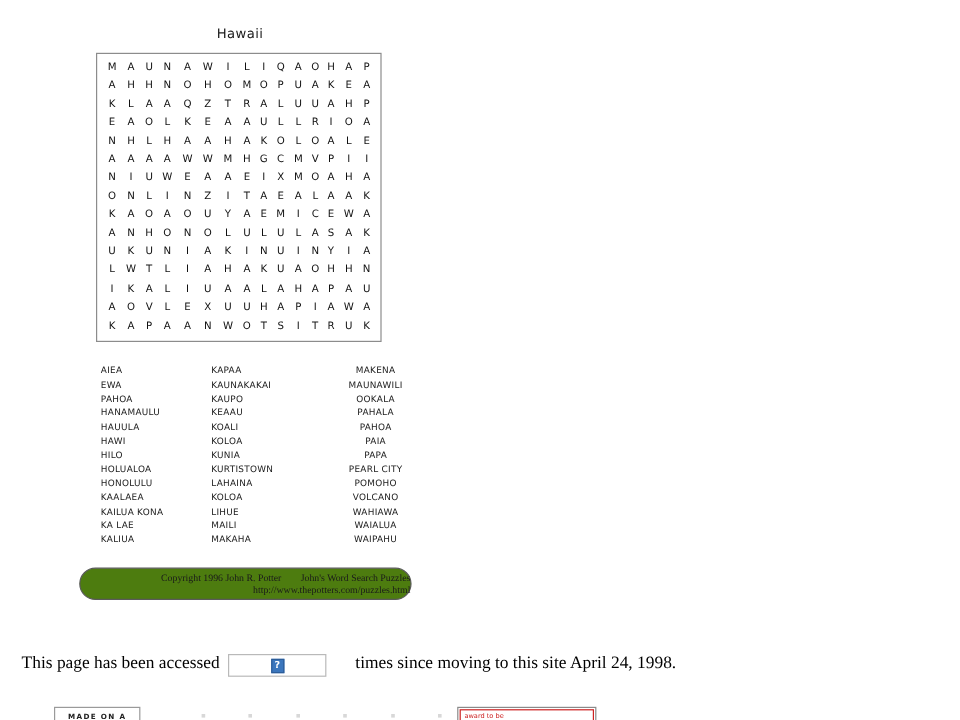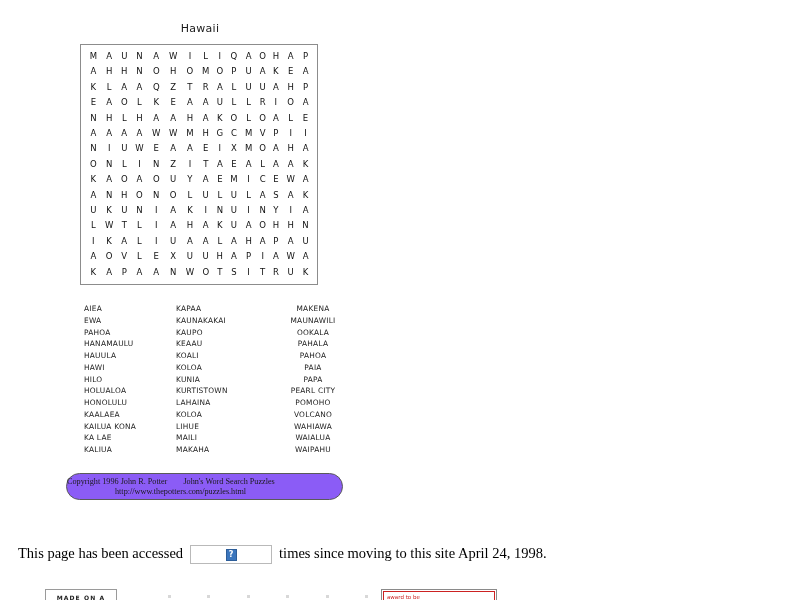--- a/index.html
+++ b/index.html
@@ -84,24 +84,24 @@
   
   .copyright-box {
     position: absolute;
     left: 66px;
     top: 473px;
     width: 277px;
     height: 27px;
     border: 1px solid #5a5a5a;
     border-radius: 14px;
     box-sizing: border-box;
-    background: #8b5cf6;
+    background: #4d7c0f;
     display: flex;
     flex-direction: column;
-    align-items: flex-start;
+    align-items: flex-end;
     justify-content: center;
   }
   .copyright-line1 {
     font-family: "Liberation Serif", serif;
     font-size: 8.2px;
     line-height: 10px;
     color: #1a1a1a;
     white-space: nowrap;
   }
   .copyright-line1 .cr-sep { display: inline-block; width: 12px; }
@@ -120,21 +120,21 @@
     left: 18px;
     top: 545px;
     display: flex;
     align-items: flex-start;
     font-family: "Liberation Serif", serif;
     font-size: 14.5px;
     color: #000000;
     white-space: nowrap;
   }
   .counter-line .txt-before { margin-right: 7px; }
-  .counter-line .txt-after { margin-left: 7px; }
+  .counter-line .txt-after { margin-left: 24px; }
   .counter-box {
     width: 82px;
     height: 19px;
     border: 1px solid #b9b9b9;
     background: #ffffff;
     box-sizing: border-box;
     display: flex;
     align-items: center;
     justify-content: center;
   }

